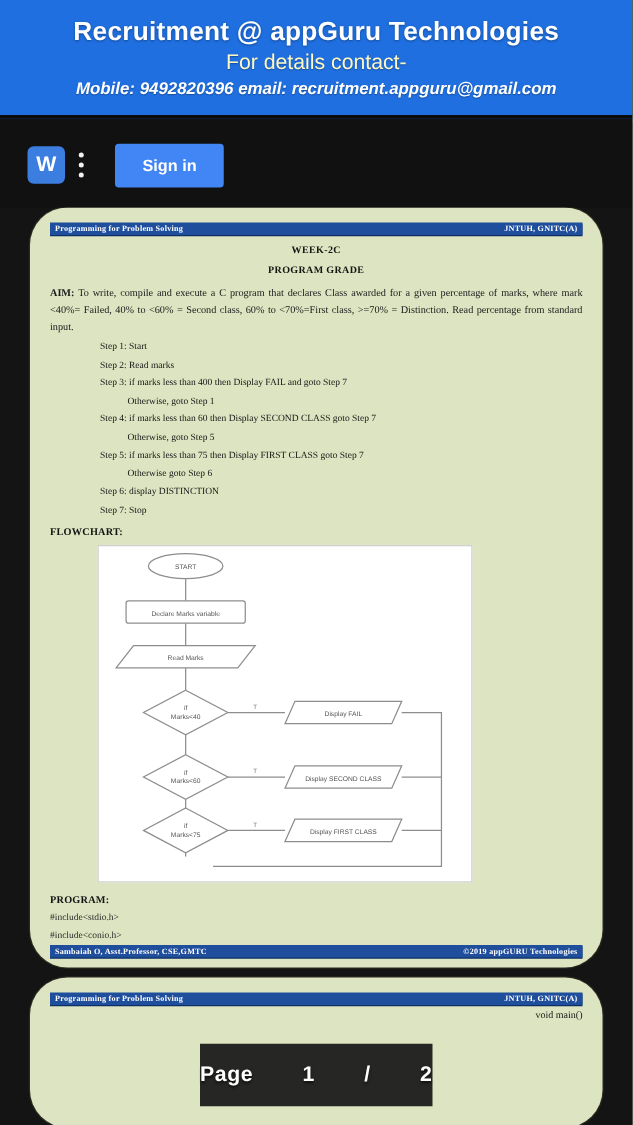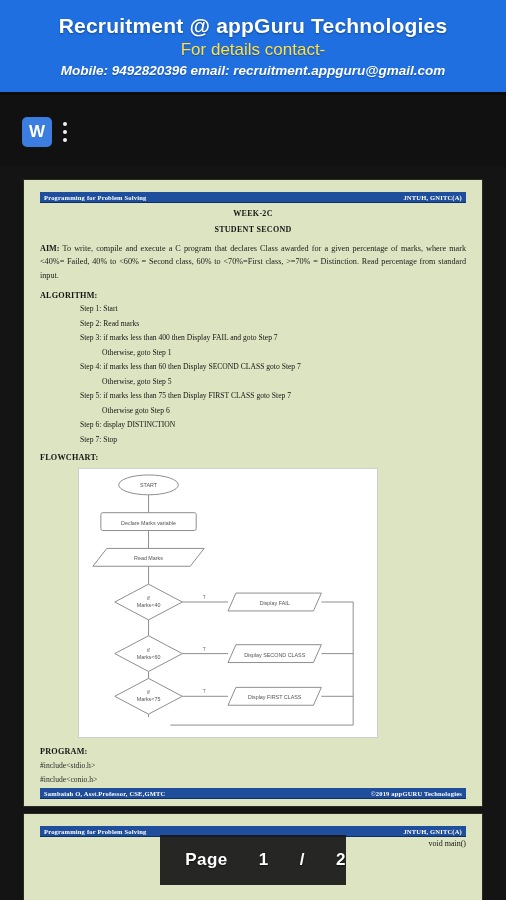--- a/index.html
+++ b/index.html
@@ -19,21 +19,21 @@
     display:flex;flex-direction:column;align-items:center;justify-content:center;
     text-align:center;
     overflow:hidden;
   }
   .ad-line1{
     color:#ffffff;font-weight:bold;font-size:21px;letter-spacing:.2px;
     text-shadow:0 1px 2px rgba(0,0,0,.35);
     white-space:nowrap;margin-bottom:2px;
   }
   .ad-line2{
-    color:#fde047;font-size:17px;margin-bottom:3px;white-space:nowrap;
+    color:#fef9c3;font-size:17px;margin-bottom:3px;white-space:nowrap;
     text-shadow:0 1px 1px rgba(0,0,0,.3);
   }
   .ad-line3{
     color:#ffffff;font-size:13.5px;font-style:italic;font-weight:bold;white-space:nowrap;
     text-shadow:0 1px 1px rgba(0,0,0,.3);
   }
 
   
   .appbar{
     position:absolute;left:0;top:98px;width:506px;height:68px;
@@ -60,26 +60,27 @@
     padding:10px 22px;border:none;border-radius:3px;cursor:pointer;
     font-family:"Liberation Sans", sans-serif;
   }
 
   
   .viewer{
     position:absolute;left:0;top:166px;width:506px;height:734px;
     background:#141414;overflow:hidden;
   }
   .page{
-    position:relative;margin:14px auto 0 auto;width:458px;
+    position:relative;margin:0 auto 0 auto;width:458px;
     background:#dde4c1;
     box-shadow:0 0 0 1px #2a2a20;
     padding:12px 16px 8px 16px;box-sizing:border-box;
     color:#141414;
     font-family:"Liberation Serif", serif;
+    border-radius:30px;
   }
   .page2{margin-top:8px;height:120px;overflow:hidden;}
 
   .band{
     background:#1f4e9c;color:#ffffff;font-size:6.5px;font-weight:bold;
     padding:1.5px 4px;display:flex;justify-content:space-between;align-items:center;
     box-shadow:0 1px 0 #0d2f66;
     letter-spacing:.2px;
   }
   .band.footer{margin-top:4px;}
@@ -106,25 +107,24 @@
   .fc-lbl{font-family:"Liberation Sans", sans-serif;font-size:5px;fill:#777777;text-anchor:middle;}
 
   .code{font-size:7.6px;margin:5px 0 0 0;color:#2b2b2b;font-family:Liberation Serif, serif;}
   .p2line{font-size:8px;margin:3px 0 0 0;text-align:right;}
 
   
   .page-ind{
     position:absolute;left:50%;transform:translateX(-50%);
     top:835px;width:186px;height:50px;
     background:rgba(24,24,24,.93);
-    display:flex;align-items:center;justify-content:flex-end;
+    display:flex;align-items:center;justify-content:space-between;
     color:#ffffff;font-size:17px;font-weight:bold;
     font-family:"Liberation Sans", sans-serif;
     letter-spacing:.5px;
-    gap:31px;
   }
   .page-ind span{text-shadow:0 1px 2px rgba(0,0,0,.6);}
 </style>
 </head>
 <body>
 
 <div class="screen">
 
   <div class="ad-banner">
     <div class="ad-line1">Recruitment @ appGuru Technologies</div>
@@ -132,40 +132,40 @@
     <div class="ad-line3">Mobile: 9492820396 email: recruitment.appguru@gmail.com</div>
   </div>
 
   <div class="appbar">
     <div class="doc-icon">W</div>
     <div class="kebab">
       <i></i>
       <i></i>
       <i></i>
     </div>
+    <button class="signin">Sign in</button>
   </div>
 
   <div class="viewer">
 
     <div class="page">
 
       <div class="band">
         <span>Programming for Problem Solving</span>
         <span>JNTUH, GNITC(A)</span>
       </div>
 
       <div class="ctr">WEEK-2C</div>
-      <div class="ctr">STUDENT SECOND</div>
+      <div class="ctr">PROGRAM GRADE</div>
 
       <div class="para">
         <b>AIM:</b>
         <span>To write, compile and execute a C program that declares Class awarded for a given percentage of marks, where mark &lt;40%= Failed, 40% to &lt;60% = Second class, 60% to &lt;70%=First class, &gt;=70% = Distinction. Read percentage from standard input.</span>
       </div>
 
-      <div class="sec">ALGORITHM:</div>
 
       <div class="step">Step 1: Start</div>
       <div class="step">Step 2: Read marks</div>
       <div class="step">Step 3: if marks less than 400 then Display FAIL and goto Step 7</div>
       <div class="step sub">Otherwise, goto Step 1</div>
       <div class="step">Step 4: if marks less than 60 then Display SECOND CLASS goto Step 7</div>
       <div class="step sub">Otherwise, goto Step 5</div>
       <div class="step">Step 5: if marks less than 75 then Display FIRST CLASS goto Step 7</div>
       <div class="step sub">Otherwise goto Step 6</div>
       <div class="step">Step 6: display DISTINCTION</div>

